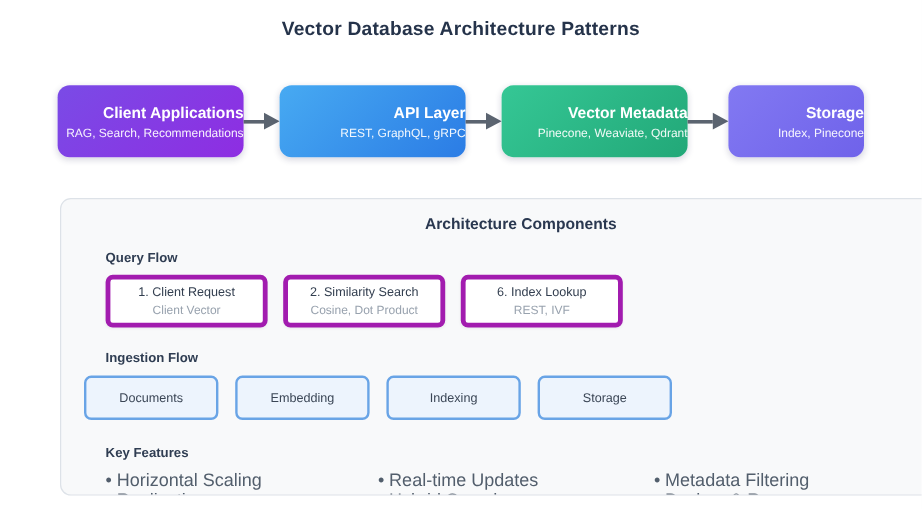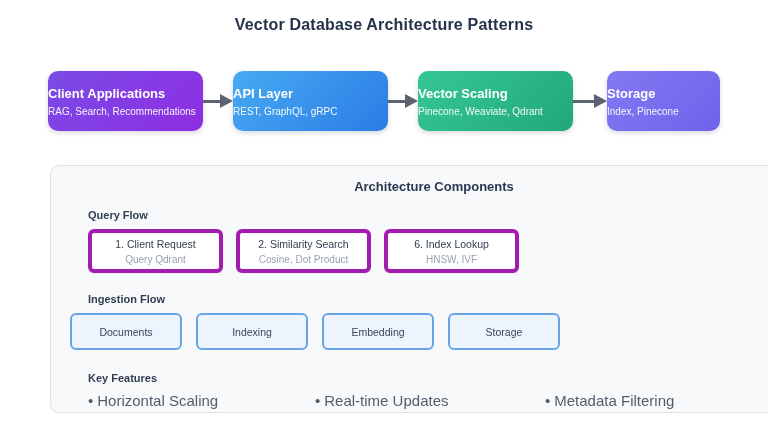--- a/index.html
+++ b/index.html
@@ -24,21 +24,21 @@
     height: 60px;
     display: flex;
     align-items: stretch;
   }
   .flow-box {
     height: 60px;
     border-radius: 10px;
     color: #ffffff;
     display: flex;
     flex-direction: column;
-    align-items: flex-start;
+    align-items: flex-end;
     justify-content: center;
     gap: 5px;
     box-shadow: 0 2px 5px rgba(40,40,90,0.18);
   }
   .flow-box .fb-title { font-size: 13px; font-weight: bold; }
   .flow-box .fb-sub   { font-size: 10px; color: rgba(255,255,255,0.93); }
   .fb-w155 { width: 155px; }
   .fb-w113 { width: 113px; }
   .arrow { display: flex; align-items: center; }
   .arrow-w30 { width: 30px; }
@@ -147,21 +147,21 @@
     <div class="fb-title">API Layer</div>
     <div class="fb-sub">REST, GraphQL, gRPC</div>
   </div>
 
   <div class="arrow arrow-w30">
     <div class="arrow-shaft" style="background: rgb(91, 100, 112);"></div>
     <div class="arrow-head" style="border-left-color: rgb(91, 100, 112);"></div>
   </div>
 
   <div class="flow-box fb-w155" style="background: linear-gradient(135deg, rgb(53, 199, 149) 0%, rgb(34, 168, 120) 100%);">
-    <div class="fb-title">Vector Scaling</div>
+    <div class="fb-title">Vector Metadata</div>
     <div class="fb-sub">Pinecone, Weaviate, Qdrant</div>
   </div>
 
   <div class="arrow arrow-w34">
     <div class="arrow-shaft" style="background: rgb(91, 100, 112);"></div>
     <div class="arrow-head" style="border-left-color: rgb(91, 100, 112);"></div>
   </div>
 
   <div class="flow-box fb-w113" style="background: linear-gradient(135deg, rgb(130, 121, 242) 0%, rgb(111, 98, 234) 100%);">
     <div class="fb-title">Storage</div>
@@ -172,38 +172,38 @@
 
 <div class="panel">
 
   <div class="panel-header">Architecture Components</div>
 
   <div class="section-label">Query Flow</div>
 
   <div class="cards-row">
     <div class="step-card">
       <div class="sc-title">1. Client Request</div>
-      <div class="sc-sub">Query Qdrant</div>
+      <div class="sc-sub">Client Vector</div>
     </div>
     <div class="step-card">
       <div class="sc-title">2. Similarity Search</div>
       <div class="sc-sub">Cosine, Dot Product</div>
     </div>
     <div class="step-card">
       <div class="sc-title">6. Index Lookup</div>
-      <div class="sc-sub">HNSW, IVF</div>
+      <div class="sc-sub">REST, IVF</div>
     </div>
   </div>
 
   <div class="section-label" style="margin-top:20px">Ingestion Flow</div>
 
   <div class="stages-row">
     <div class="stage-box">Documents</div>
+    <div class="stage-box">Embedding</div>
     <div class="stage-box">Indexing</div>
-    <div class="stage-box">Embedding</div>
     <div class="stage-box">Storage</div>
   </div>
 
   <div class="section-label" style="margin-top:22px">Key Features</div>
 
   <div class="features-grid">
     <div class="feature-item"><span class="bullet">•</span><span>Horizontal Scaling</span></div>
     <div class="feature-item"><span class="bullet">•</span><span>Real-time Updates</span></div>
     <div class="feature-item"><span class="bullet">•</span><span>Metadata Filtering</span></div>
     <div class="feature-item"><span class="bullet">•</span><span>Replication</span></div>

